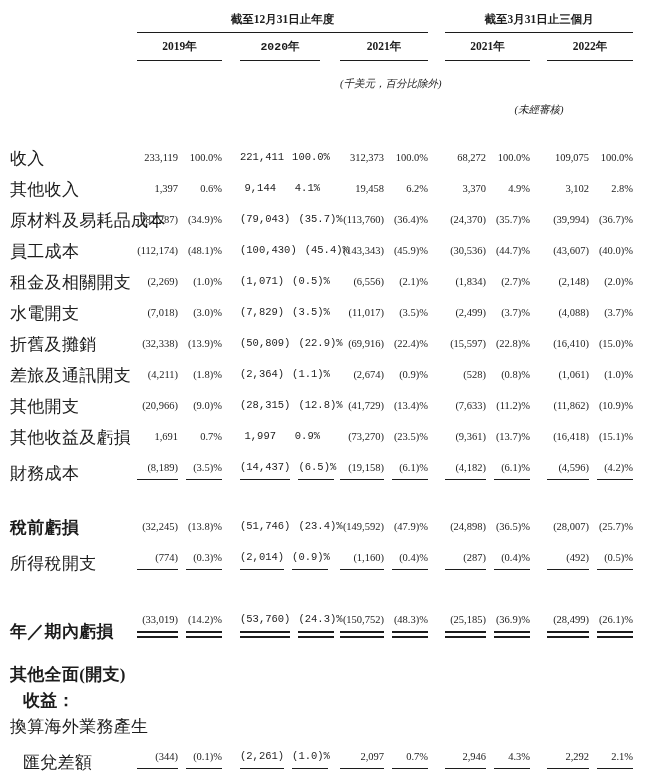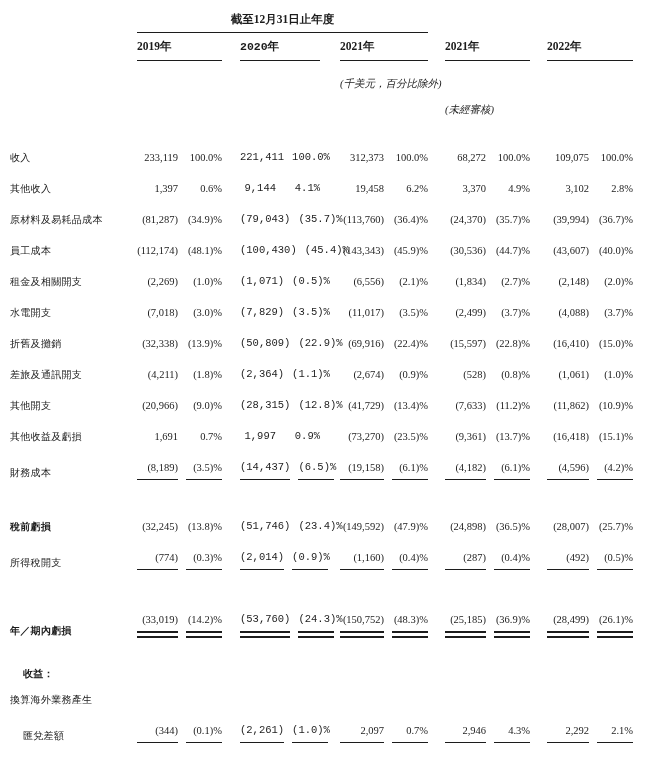--- a/index.html
+++ b/index.html
@@ -31,51 +31,50 @@
     line-height:14px;
     padding-bottom:6px;
     border-bottom:1.2px solid var(--rule);
     white-space:nowrap;
   }
   .span-annual{grid-column:2 / 7;}
   .span-interim{grid-column:8 / 11;}
 
   .hdr2{margin-top:7px;}
   .yr{
-    text-align:left;
+    text-align:center;
     font-weight:700;
     font-size:11.5px;
     line-height:13px;
     padding-bottom:7px;
     border-bottom:1.2px solid var(--rule);
     white-space:nowrap;
   }
   .c2{grid-column:2;} .c4{grid-column:4;font-family:Liberation Mono, monospace;} .c6{grid-column:6;}
   .c8{grid-column:8;} .c10{grid-column:10;}
 
   .note{
     font-style:italic;
     font-size:10.5px;
     line-height:13px;
     white-space:nowrap;
   }
   .note-row1{margin-top:16px;}
   .note-units{grid-column:6;text-align:left;margin-right:-10px;}
   .note-row2{margin-top:13px;}
-  .note-unaudited{grid-column:8 / 11;text-align:left;}
+  .note-unaudited{grid-column:8 / 11;text-align:center;}
 
   
   .tbody{margin-top:31px;}
   .lbl{
     grid-column:1;
-    font-size:10px;
+    font-size:17px;
     line-height:13px;
     white-space:nowrap;
     letter-spacing:.3px;
-    font-family:Liberation Mono, monospace;
   }
   .lbl.b{font-weight:700;}
   .lbl.indent{padding-left:13px;}
 
   .pair{display:grid;grid-template-columns:1fr 36px;column-gap:8px;align-items:end;}
   .g1{grid-column:2;} .g2{grid-column:4;font-family:Liberation Mono, monospace;} .g3{grid-column:6;}
   .g4{grid-column:8;} .g5{grid-column:10;}
 
   .cell{text-align:right;}
   .num{
@@ -103,20 +102,21 @@
     margin-top:4px;
   }
 </style>
 </head>
 <body>
 
 <div class="page">
 
   <div class="grid-row hdr1">
     <div class="gtitle span-annual">截至12月31日止年度</div>
+    <div class="gtitle span-interim">截至3月31日止三個月</div>
   </div>
 
   <div class="grid-row hdr2">
     <div class="yr c2">2019年</div>
     <div class="yr c4">2020年</div>
     <div class="yr c6">2021年</div>
     <div class="yr c8">2021年</div>
     <div class="yr c10">2022年</div>
   </div>
 
@@ -445,20 +445,23 @@
         <div class="pair g4">
           <div class="cell"><span class="num">(25,185)</span></div>
           <div class="cell"><span class="num">(36.9)%</span></div>
         </div>
         <div class="pair g5">
           <div class="cell"><span class="num">(28,499)</span></div>
           <div class="cell"><span class="num">(26.1)%</span></div>
         </div>
       </div>
       <div class="grid-row data">
+        <div class="lbl b">其他全面(開支)</div>
+      </div>
+      <div class="grid-row data">
         <div class="lbl b indent">收益：</div>
       </div>
       <div class="grid-row data">
         <div class="lbl">換算海外業務產生</div>
       </div>
       <div class="grid-row data gap-xxl rule-single">
         <div class="lbl indent">匯兌差額</div>
         <div class="pair g1">
           <div class="cell"><span class="num">(344)</span></div>
           <div class="cell"><span class="num">(0.1)%</span></div>

